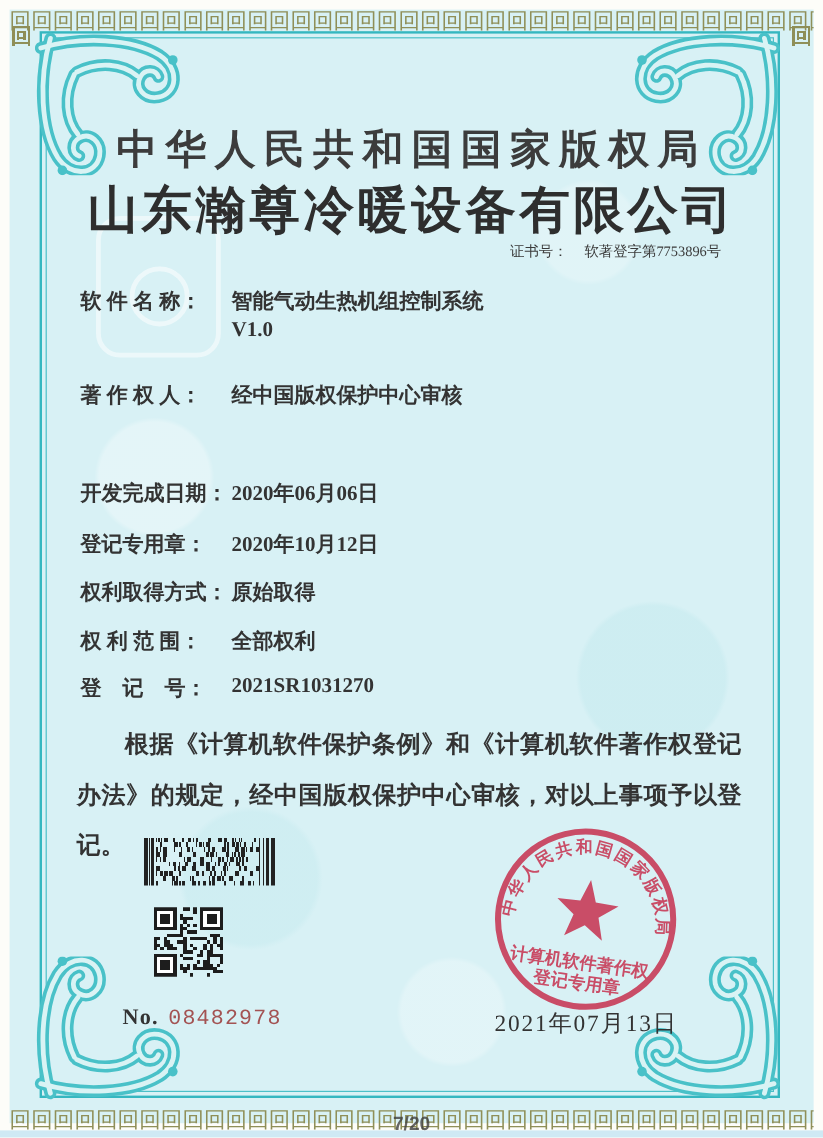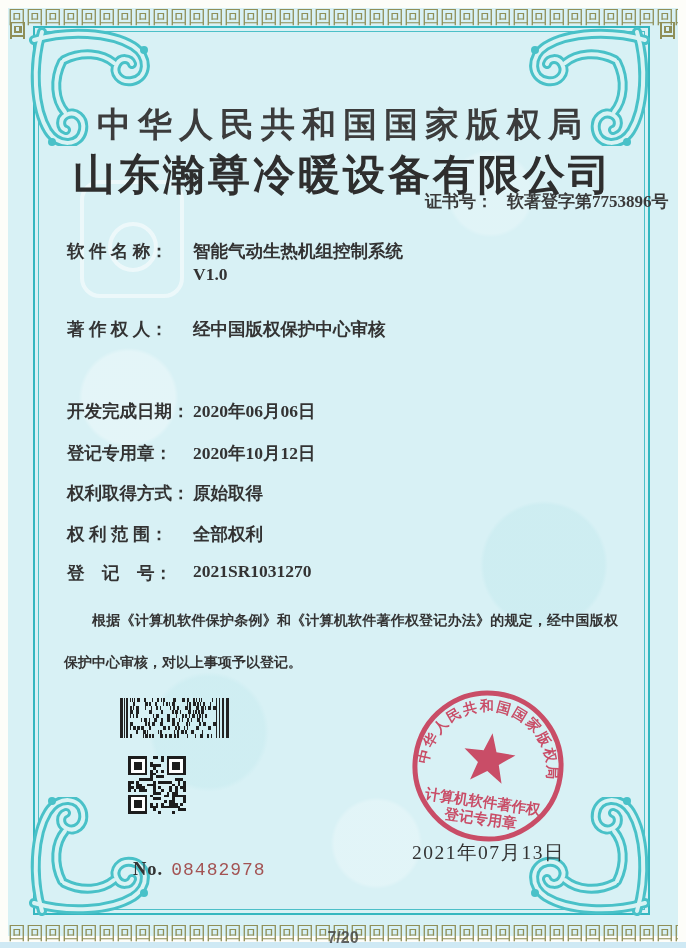--- a/index.html
+++ b/index.html
@@ -31,29 +31,29 @@
   .fl-bl{left:28px;bottom:31px;transform:scaleY(-1);}
   .fl-br{right:35px;bottom:31px;transform:scale(-1,-1);}
   
   .ghost{position:absolute;left:80px;top:180px;width:96px;height:110px;border:4px solid rgba(255,255,255,.8);
     border-radius:20px;opacity:.65;z-index:2;}
   .ghost:after{content:"";position:absolute;left:24px;top:38px;width:42px;height:42px;border:4px solid rgba(255,255,255,.85);border-radius:50%;}
   
   .txt{position:absolute;color:#383838;z-index:5;}
   .authority{left:0;right:0;top:102px;text-align:center;font-size:34px;font-weight:700;letter-spacing:7px;color:#3c3c3c;}
   .cert-title{left:0;right:0;top:147px;text-align:center;font-size:42px;font-weight:700;letter-spacing:3px;color:#2e2e2e;}
-  .certno{left:425px;top:190px;font-size:17px;font-weight:700;color:#3a3a3a;}
+  .certno{left:425px;top:201px;font-size:12px;font-weight:400;color:#3a3a3a;}
   .certno .v{margin-left:14px;}
   .row{position:absolute;z-index:5;font-size:17.5px;font-weight:700;color:#333;}
   .row .lbl{position:absolute;left:67px;top:0;white-space:pre;width:140px;}
   .row .val{position:absolute;left:193px;top:0;white-space:nowrap;}
-  .statement{left:64px;right:68px;top:600px;font-size:14px;font-weight:700;line-height:42px;text-indent:2em;color:#333;text-align:justify;}
+  .statement{left:64px;right:68px;top:600px;font-size:20px;font-weight:700;line-height:42px;text-indent:2em;color:#333;text-align:justify;}
   .barcode{position:absolute;left:120px;top:698px;width:112px;height:40px;z-index:5;}
   .qrcode{position:absolute;left:128px;top:756px;width:58px;height:58px;z-index:5;}
-  .serial{position:absolute;left:102px;top:859px;z-index:5;font-size:18.5px;margin-left:31px;}
+  .serial{position:absolute;left:102px;top:838px;z-index:5;font-size:18.5px;}
   .serial .no{color:#333;font-weight:700;letter-spacing:1px;}
   .serial .num{color:#a35353;font-family:"Liberation Mono","DejaVu Sans Mono",monospace;font-size:18px;margin-left:8px;letter-spacing:1px;}
   .seal{position:absolute;left:408px;top:686px;width:160px;height:160px;z-index:6;transform:rotate(8deg);opacity:.92;}
   .issue-date{position:absolute;left:412px;top:839px;font-size:19.5px;font-weight:400;letter-spacing:1.5px;color:#333;z-index:7;}
   .page-ind{position:absolute;left:50%;bottom:1px;transform:translateX(-50%);color:#404040;font-size:16px;font-weight:700;z-index:9;opacity:.8;font-family:Liberation Sans, sans-serif;}
 </style>
 </head>
 <body>
 
 <div class="page">

